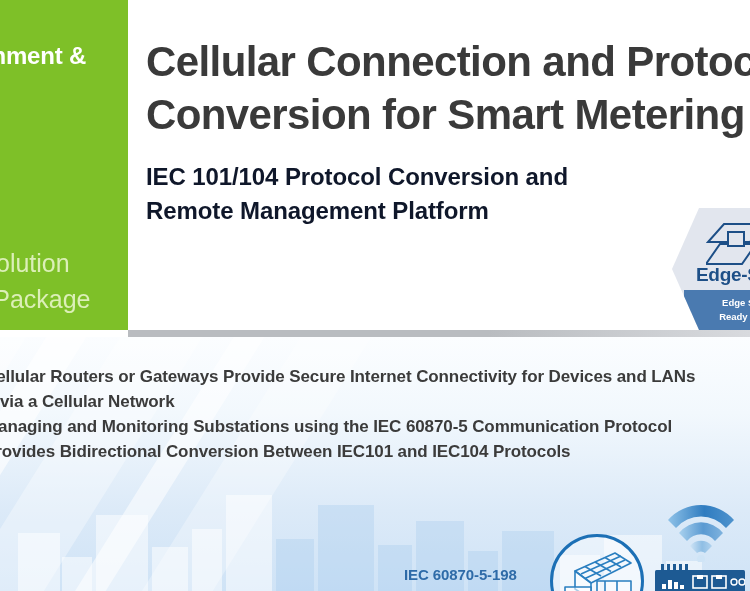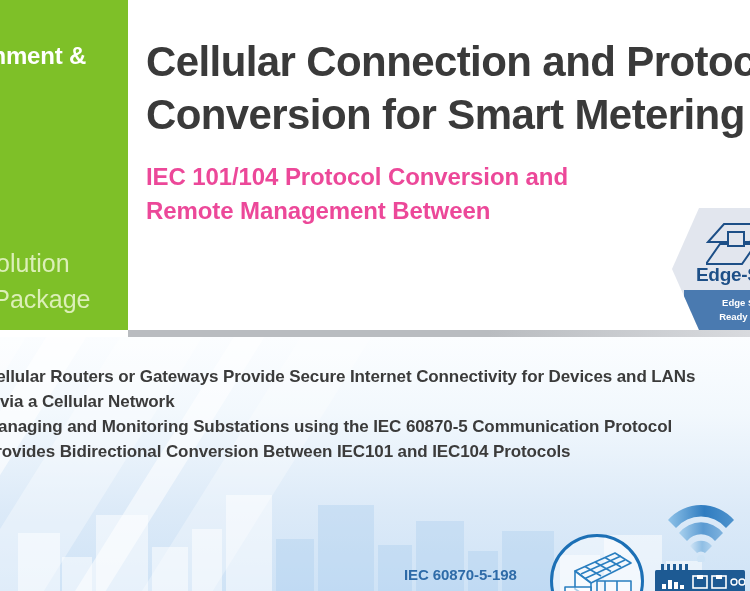--- a/index.html
+++ b/index.html
@@ -85,21 +85,21 @@
   }
   .title .tl { display: block; }
   .subtitle {
     position: absolute;
     left: 0;
     top: 160px;
     width: 560px;
     font-size: 24px;
     font-weight: bold;
     line-height: 1.42;
-    color: #ec4899;
+    color: #0f172a;
     letter-spacing: -0.1px;
   }
   .subtitle .sl { display: block; }
   .model {
     position: absolute;
     left: 0;
     top: 278px;
     font-size: 28px;
     font-weight: bold;
     color: #a6a6a6;
@@ -278,21 +278,21 @@
       </div>
     </div>
 
     <div class="header-body">
       <div class="title">
         <span class="tl">Cellular Connection and Protocol</span>
         <span class="tl">Conversion for Smart Metering</span>
       </div>
       <div class="subtitle">
         <span class="sl">IEC 101/104 Protocol Conversion and</span>
-        <span class="sl">Remote Management Between</span>
+        <span class="sl">Remote Management Platform</span>
       </div>
     </div>
 
     <div class="srp-badge">
       <svg class="srp-glyph" viewBox="0 0 62 44" xmlns="http://www.w3.org/2000/svg">
         <polygon points="18,2 60,2 44,20 2,20" fill="#e2e6ee" stroke="#1d4f87" stroke-width="2"></polygon>
         <polygon points="14,22 50,22 36,42 0,42" fill="#e2e6ee" stroke="#1d4f87" stroke-width="2"></polygon>
         <rect x="22" y="10" width="16" height="14" fill="#e2e6ee" stroke="#1d4f87" stroke-width="2"></rect>
       </svg>
       <div class="srp-name">Edge-SRP</div>

